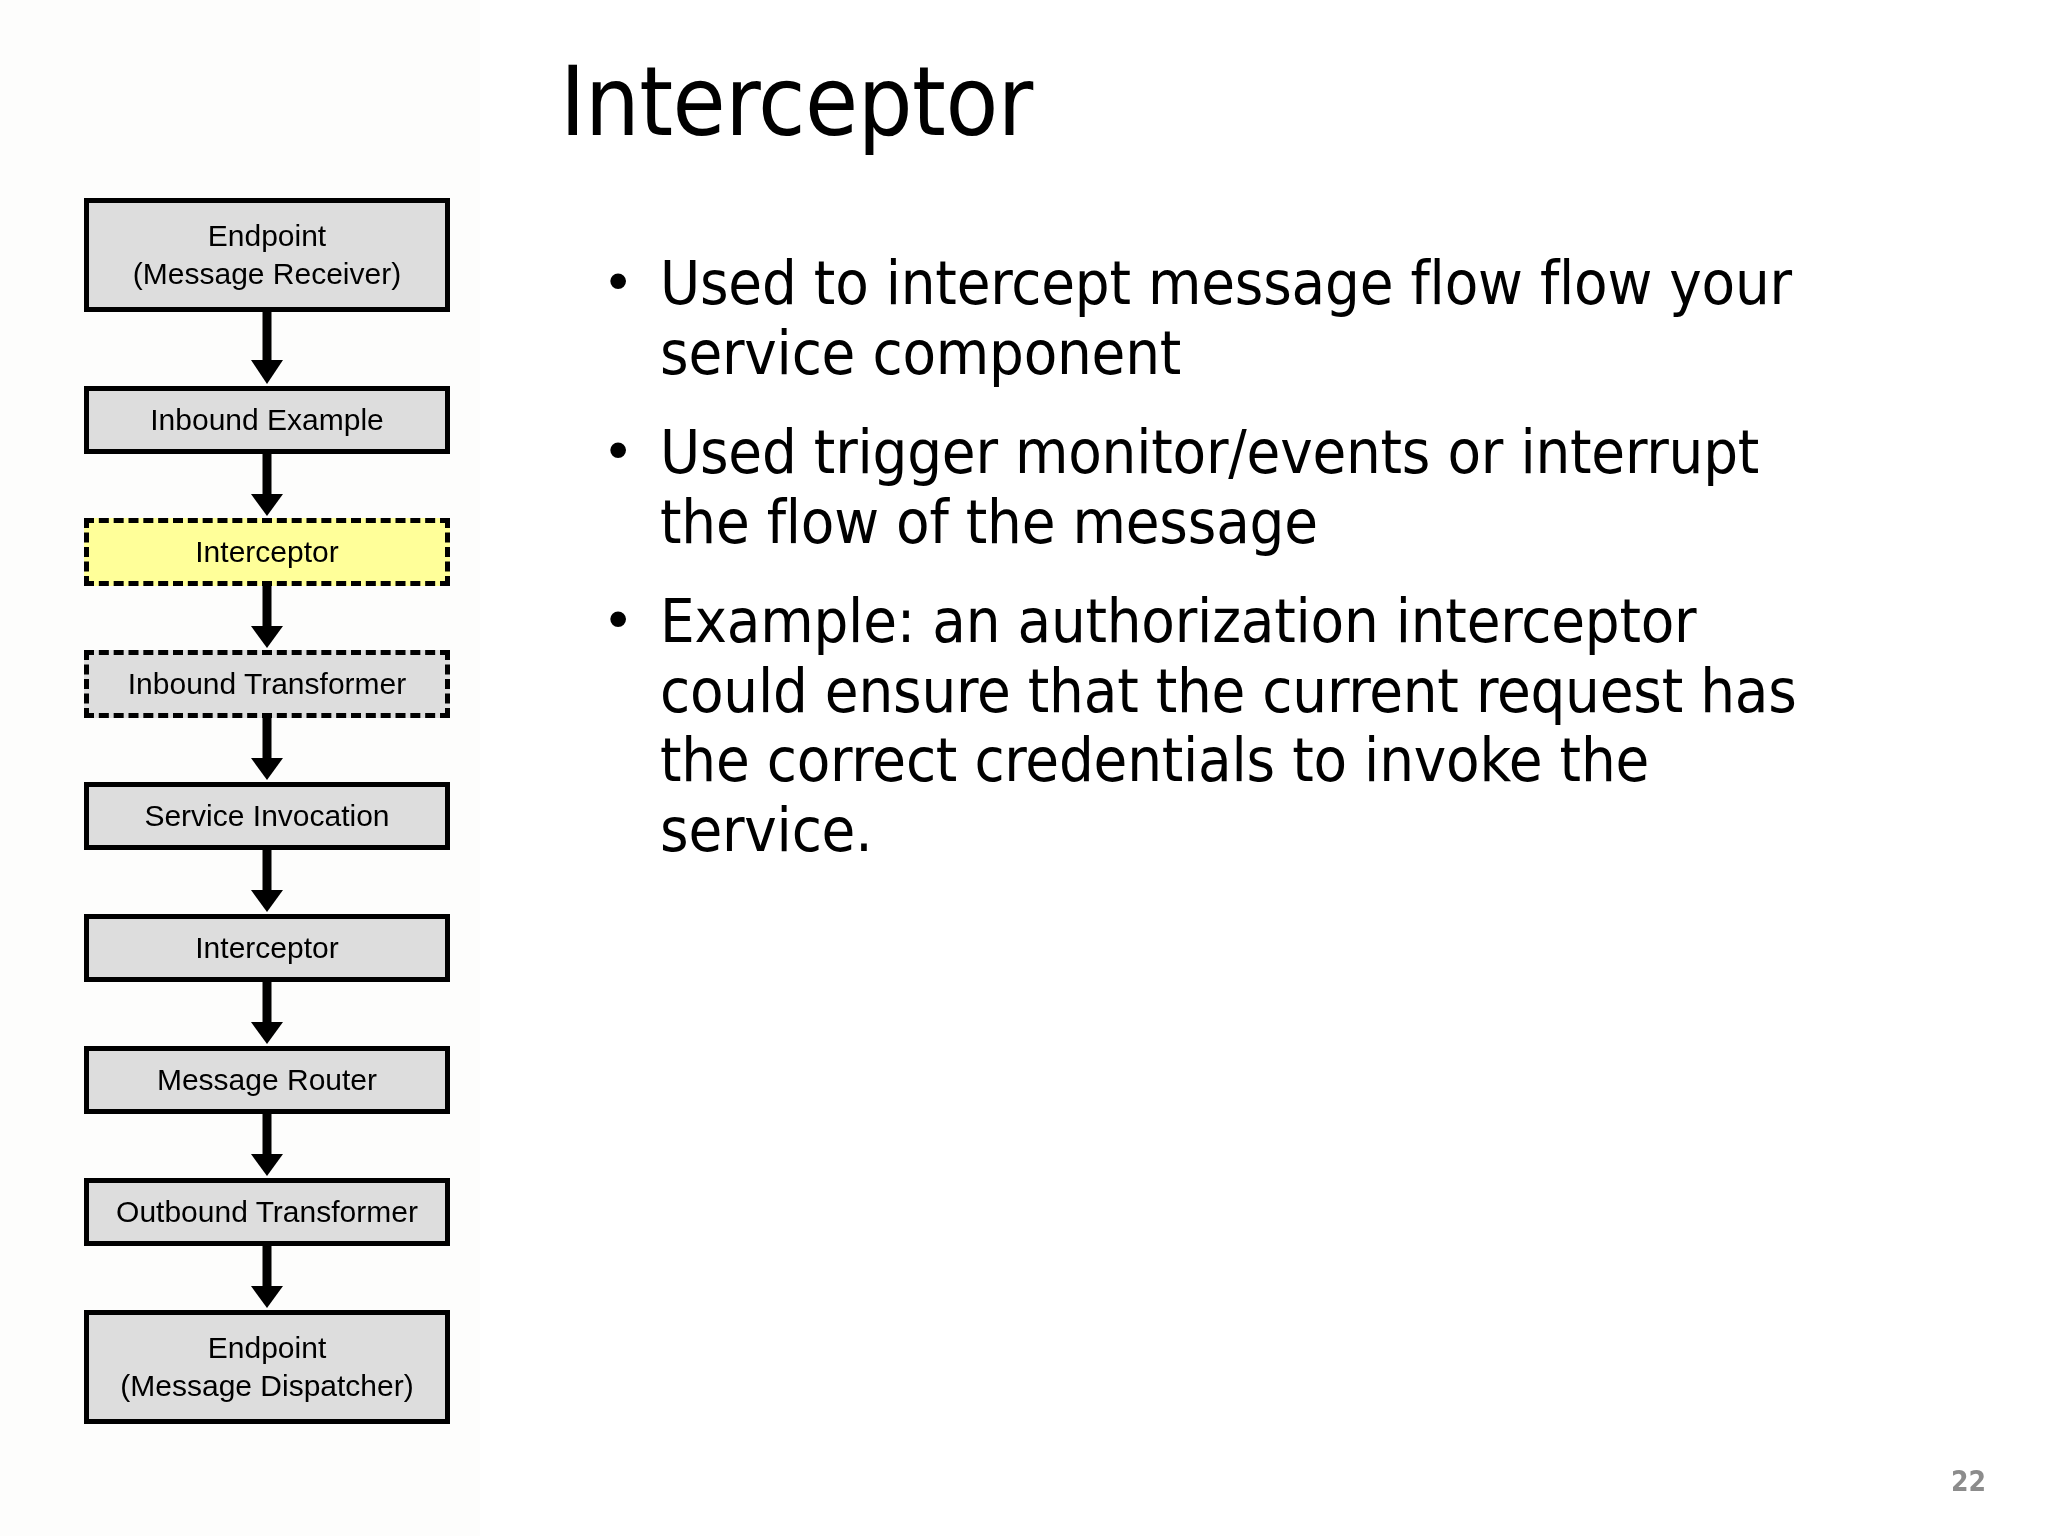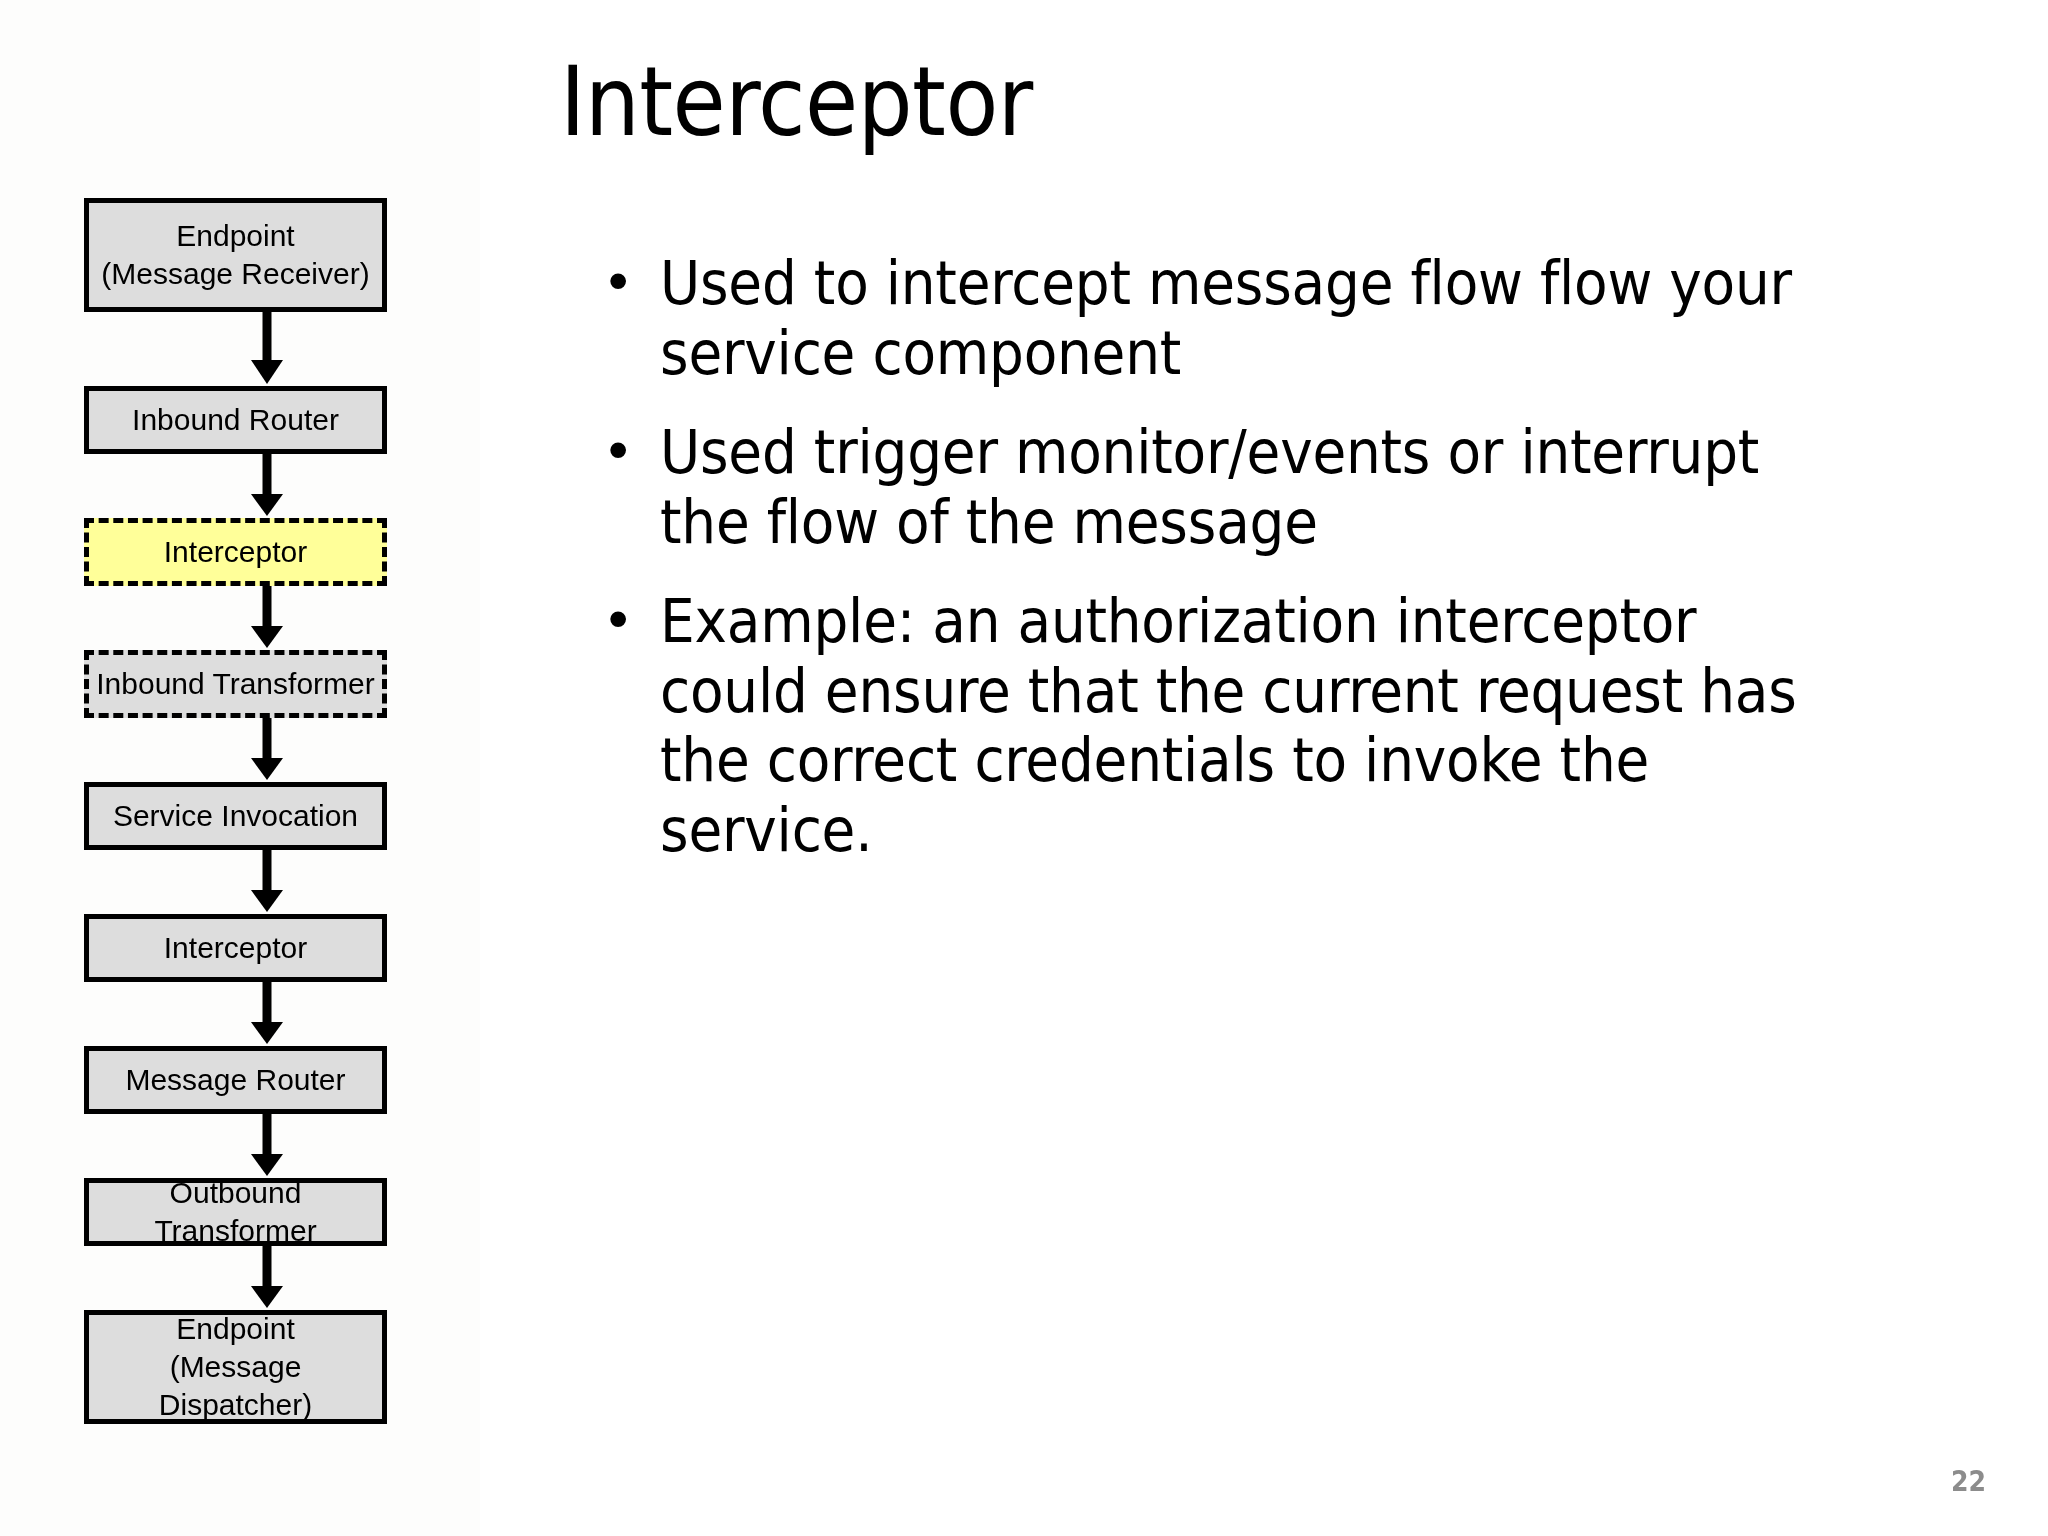--- a/index.html
+++ b/index.html
@@ -79,21 +79,21 @@
   
   .diagram {
     position: absolute;
     left: 84px;
     top: 198px;
     width: 366px;
   }
   .node {
     position: relative;
     box-sizing: border-box;
-    width: 303px;
+    width: 366px;
     background: #dddddd;
     border: 5px solid #000000;
     color: #000000;
     font-family: "Liberation Sans", sans-serif;
     font-size: 30px;
     line-height: 1.26;
     text-align: center;
     display: flex;
     align-items: center;
     justify-content: center;
@@ -175,21 +175,21 @@
     </div>
 
     <div class="arrow">
       <svg width="40" height="74" viewBox="0 0 40 74" aria-hidden="true">
         <line x1="20" y1="0" x2="20" y2="52" stroke="#000000" stroke-width="9"></line>
         <polygon points="4,48 36,48 20,72" fill="#000000"></polygon>
       </svg>
     </div>
 
     <div class="node one-line">
-      <span class="node-label">Inbound Router</span>
+      <span class="node-label">Inbound Example</span>
     </div>
 
     <div class="arrow">
       <svg width="40" height="64" viewBox="0 0 40 64" aria-hidden="true">
         <line x1="20" y1="0" x2="20" y2="44" stroke="#000000" stroke-width="9"></line>
         <polygon points="4,40 36,40 20,62" fill="#000000"></polygon>
       </svg>
     </div>
 
     <div class="node one-line dashed highlight">

